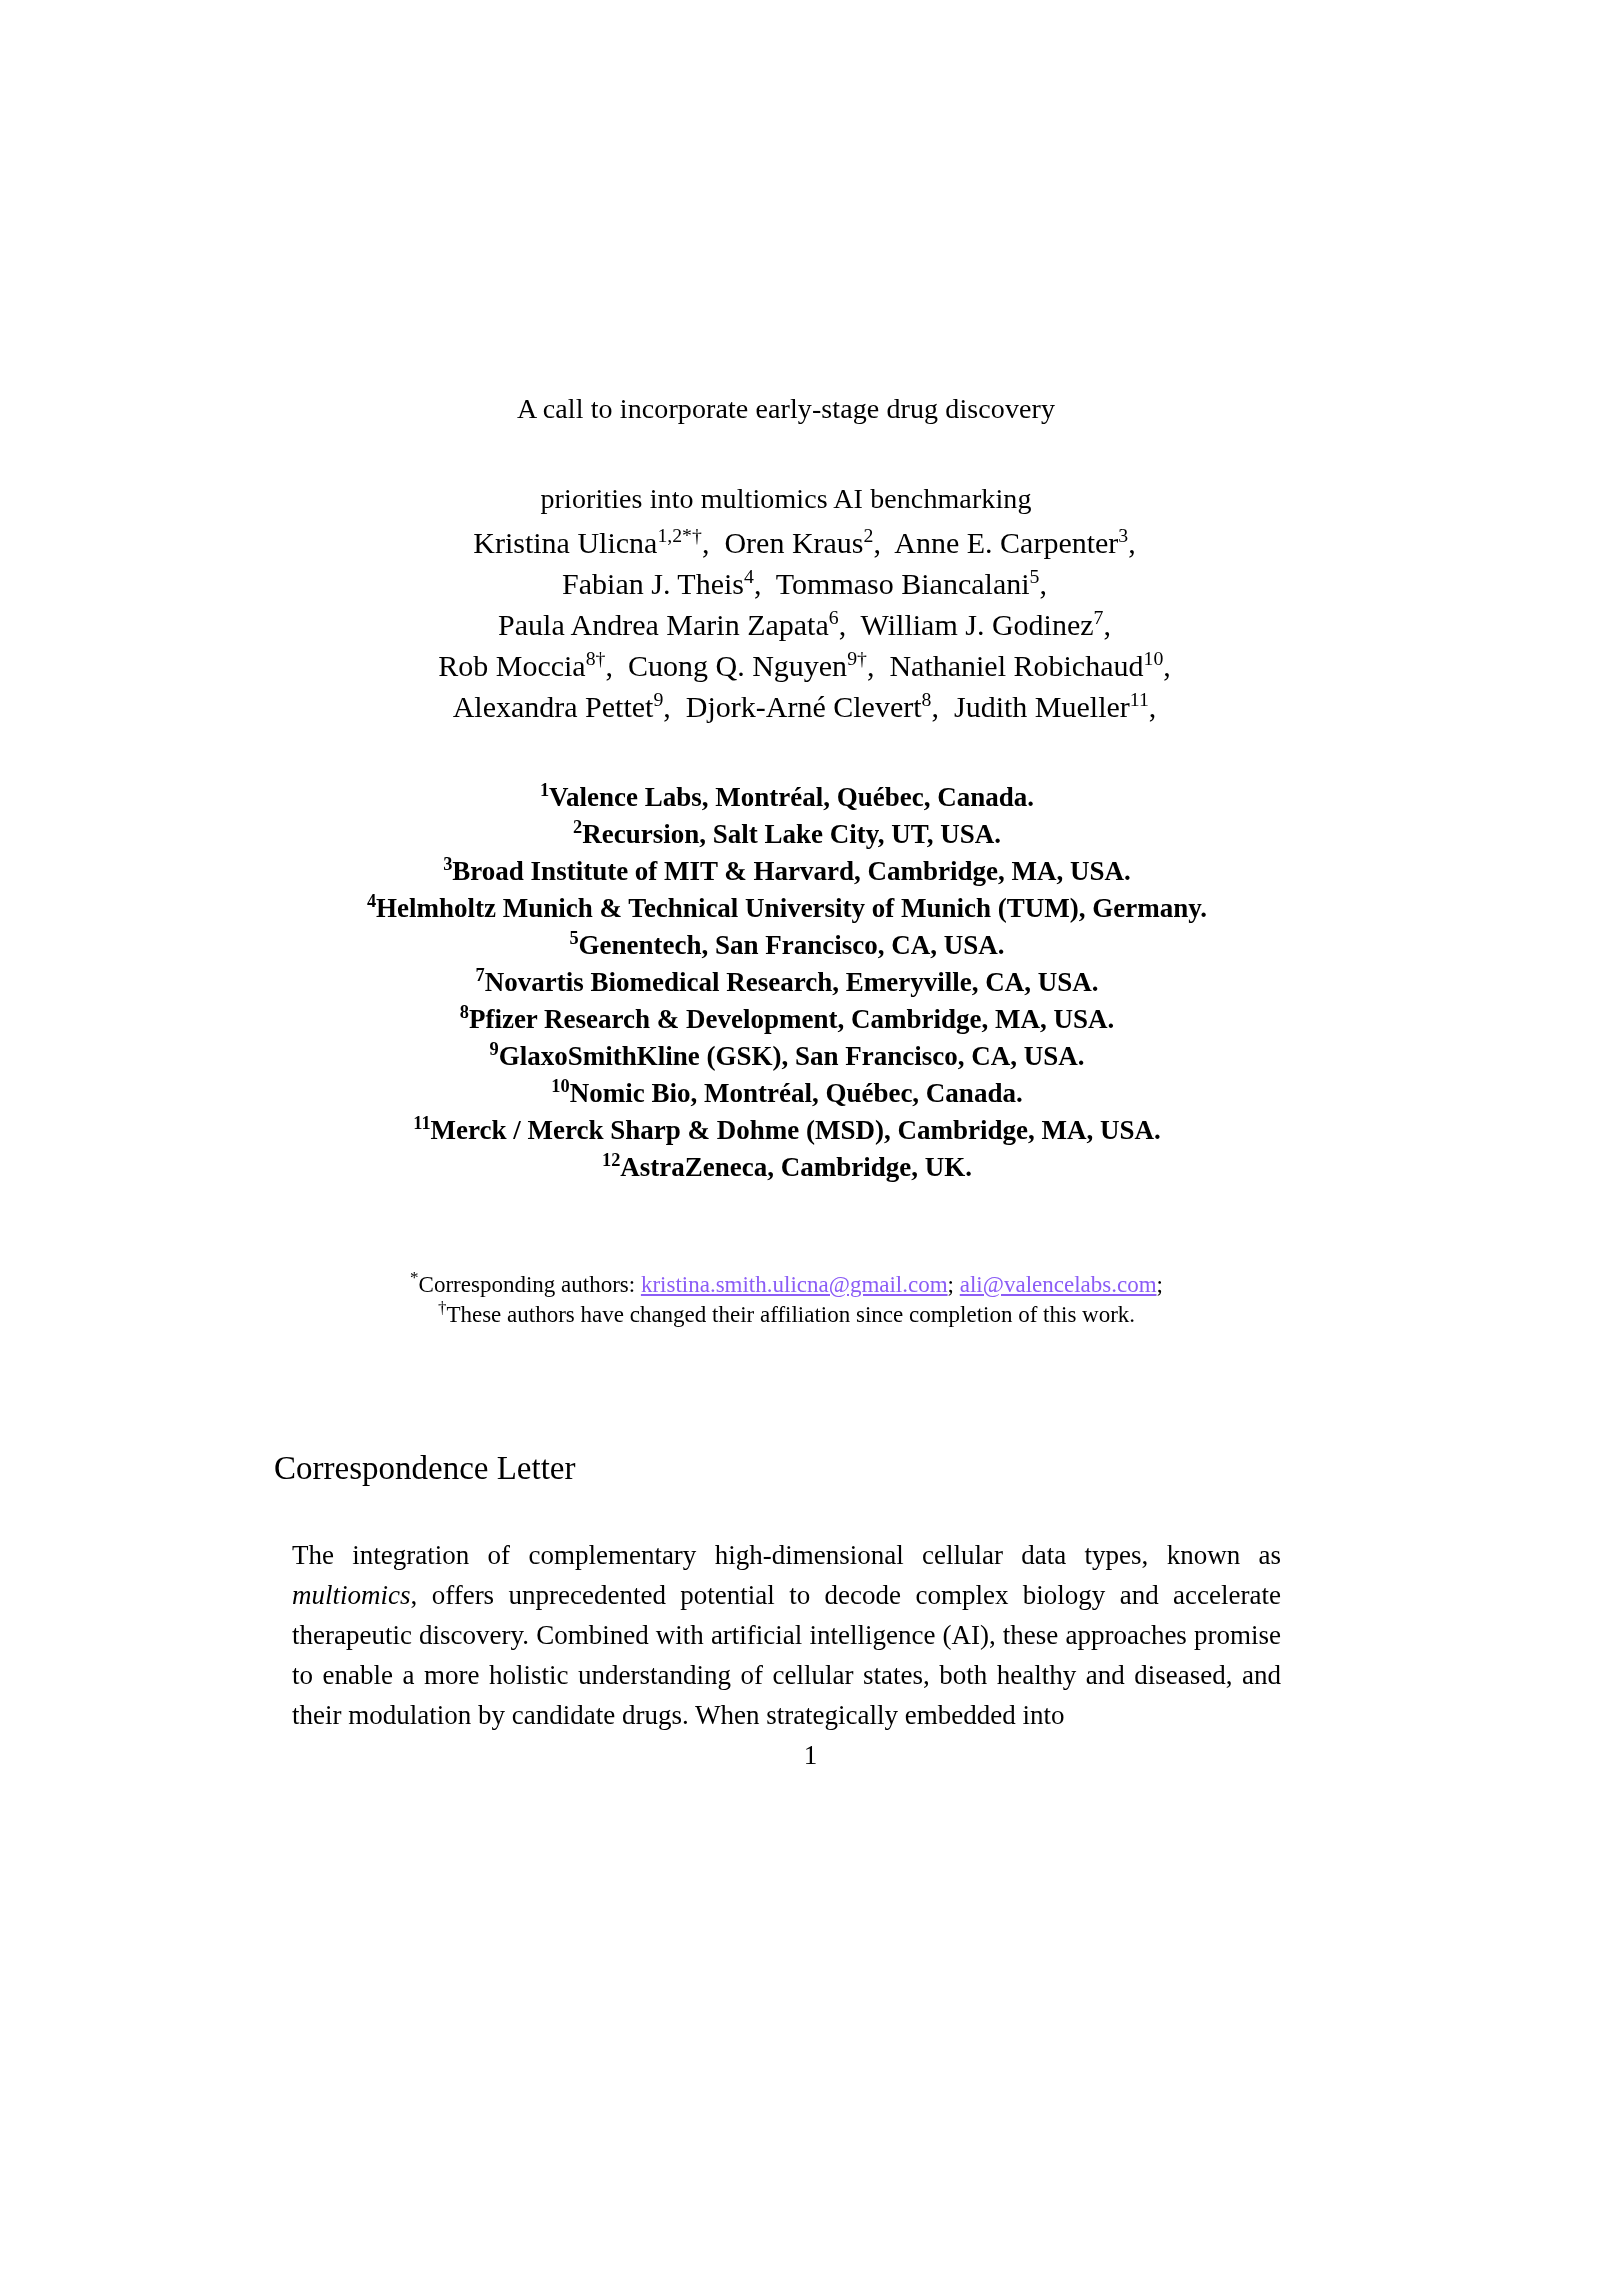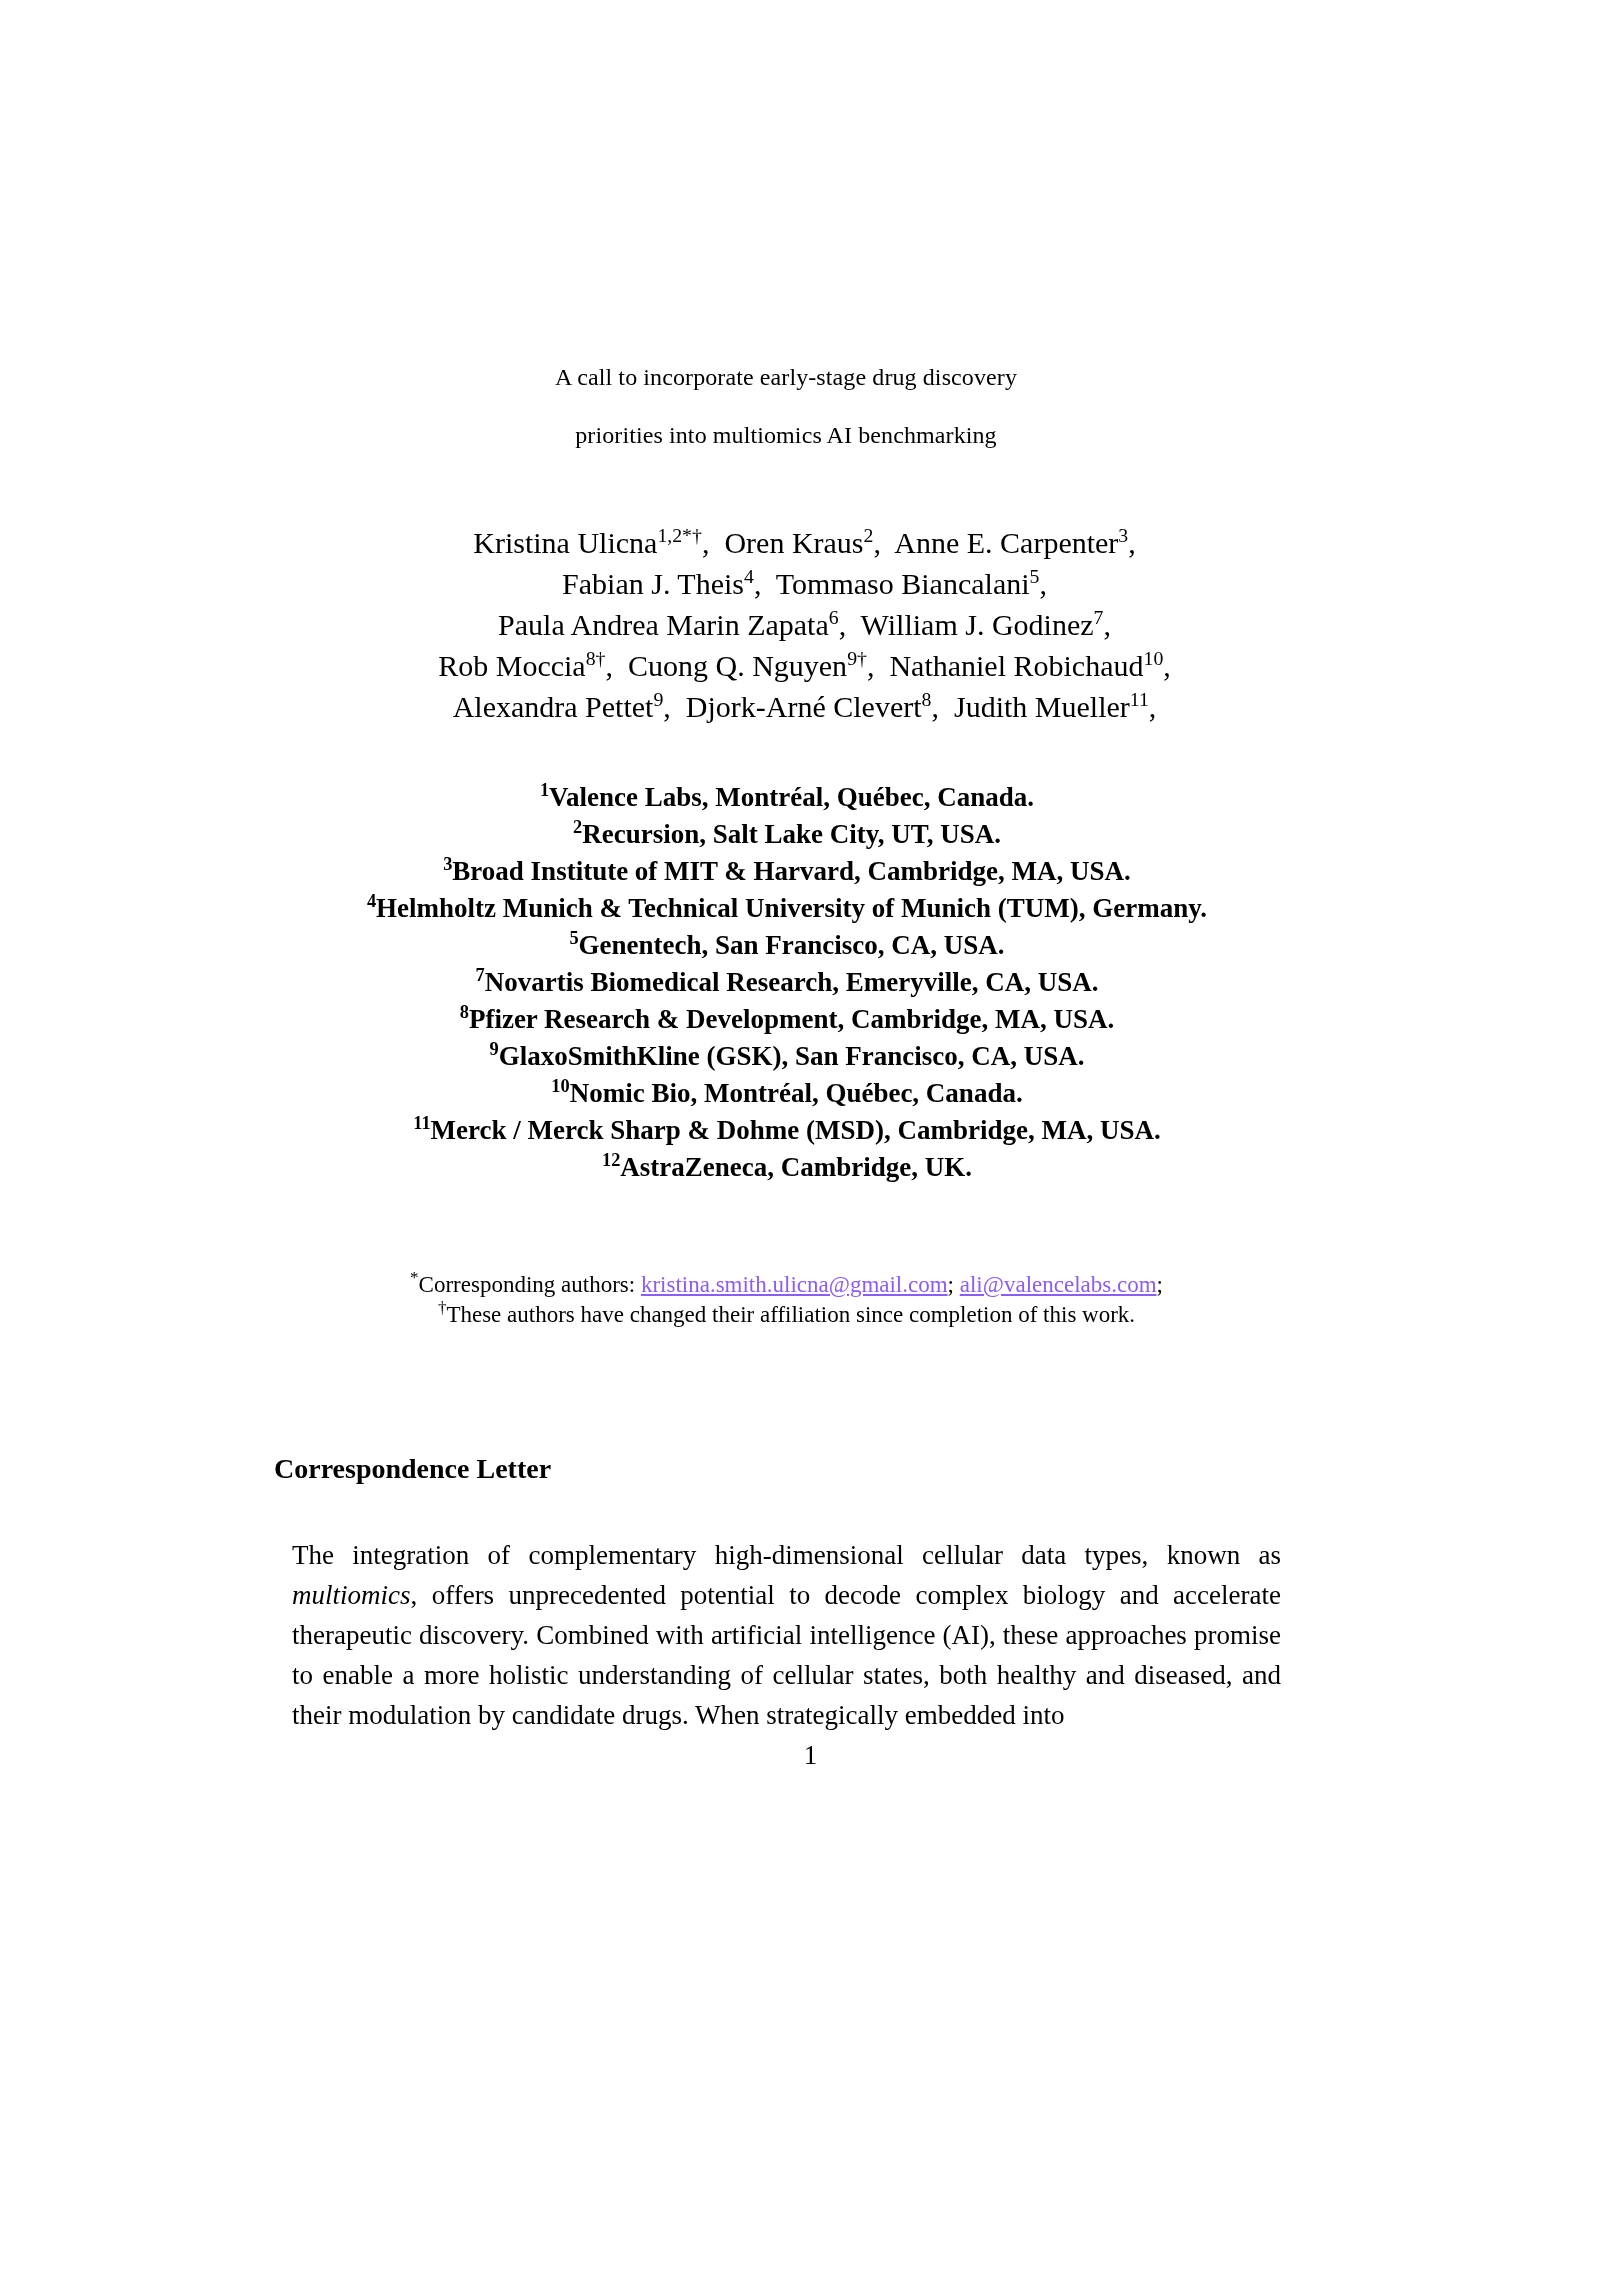--- a/index.html
+++ b/index.html
@@ -25,23 +25,24 @@
 
   
   .title-block {
     position: absolute;
     top: 348px;
     left: 274px;
     width: 1024px;
     text-align: center;
   }
   .title-line {
-    font-size: 24px;
+    font-size: 28px;
     line-height: 58px;
     letter-spacing: 0.1px;
+    margin-top: 32px;
   }
 
   
   .authors-block {
     position: absolute;
     top: 522px;
     left: 253px;
     width: 1103px;
     text-align: center;
   }
@@ -96,22 +97,22 @@
   }
   .link {
     color: #8b5cf6;
   }
 
   
   .section-heading {
     position: absolute;
     top: 1448px;
     left: 274px;
-    font-size: 28px;
-    font-weight: bold;
+    font-size: 33px;
+    font-weight: normal;
     line-height: 41px;
   }
 
   
   .body-block {
     position: absolute;
     top: 1517px;
     left: 274px;
     width: 1025px;
   }

